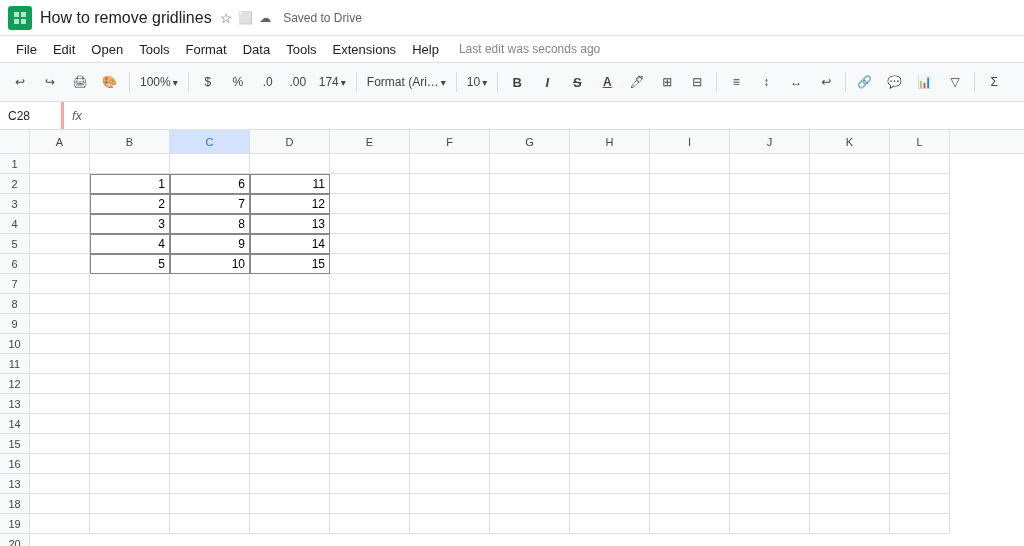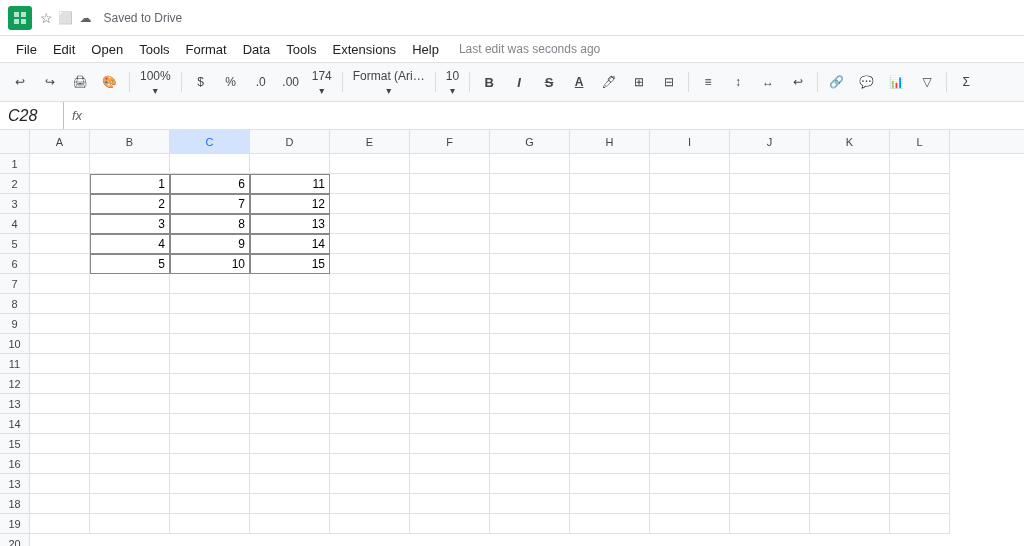--- a/index.html
+++ b/index.html
@@ -104,46 +104,44 @@
       align-items: center;
       height: 28px;
       padding: 0 4px;
       border-radius: 3px;
       cursor: pointer;
       font-size: 12px;
       color: #444;
       background: transparent;
       border: 1px solid transparent;
       gap: 2px;
-      flex-direction: column;
     }
     .dropdown-arrow { font-size: 10px; }
     .toolbar-btn-text { font-size: 13px; font-weight: 700; }
 
     
     #formula-bar {
       display: flex;
       align-items: center;
       height: 28px;
       border-bottom: 1px solid #e0e0e0;
       background: #fff;
       padding: 0 4px;
     }
     #cell-ref {
       width: 60px;
-      font-size: 16px;
+      font-size: 12px;
       color: #202124;
       padding: 0 4px;
       border: none;
-      border-right: 1px solid #fca5a5;
+      border-right: 3px solid #fca5a5;
       text-align: center;
       height: 100%;
       display: flex;
       align-items: center;
-      font-style: italic;
     }
     #fx-icon {
       padding: 0 8px;
       font-size: 13px;
       color: #5f6368;
       font-style: italic;
     }
     #formula-input {
       flex: 1;
       font-size: 12px;
@@ -246,20 +244,21 @@
 
 <div id="title-bar">
   <div id="app-icon">
     <svg viewBox="0 0 14 14" fill="white">
       <rect x="1" y="1" width="5" height="5" fill="rgba(255,255,255,0.7)"></rect>
       <rect x="8" y="1" width="5" height="5" fill="rgba(255,255,255,0.7)"></rect>
       <rect x="1" y="8" width="5" height="5" fill="rgba(255,255,255,0.7)"></rect>
       <rect x="8" y="8" width="5" height="5" fill="rgba(255,255,255,0.7)"></rect>
     </svg>
   </div>
+  <span id="doc-title">How to remove gridlines</span>
   <span class="title-icon">☆</span>
   <span class="title-icon" style="font-size:12px;">⬜</span>
   <span class="title-icon" style="font-size:12px;">☁</span>
   <span id="save-status">Saved to Drive</span>
 </div>
 
 <div id="menu-bar">
   <span class="menu-item">File</span>
   <span class="menu-item">Edit</span>
   <span class="menu-item">Open</span>

